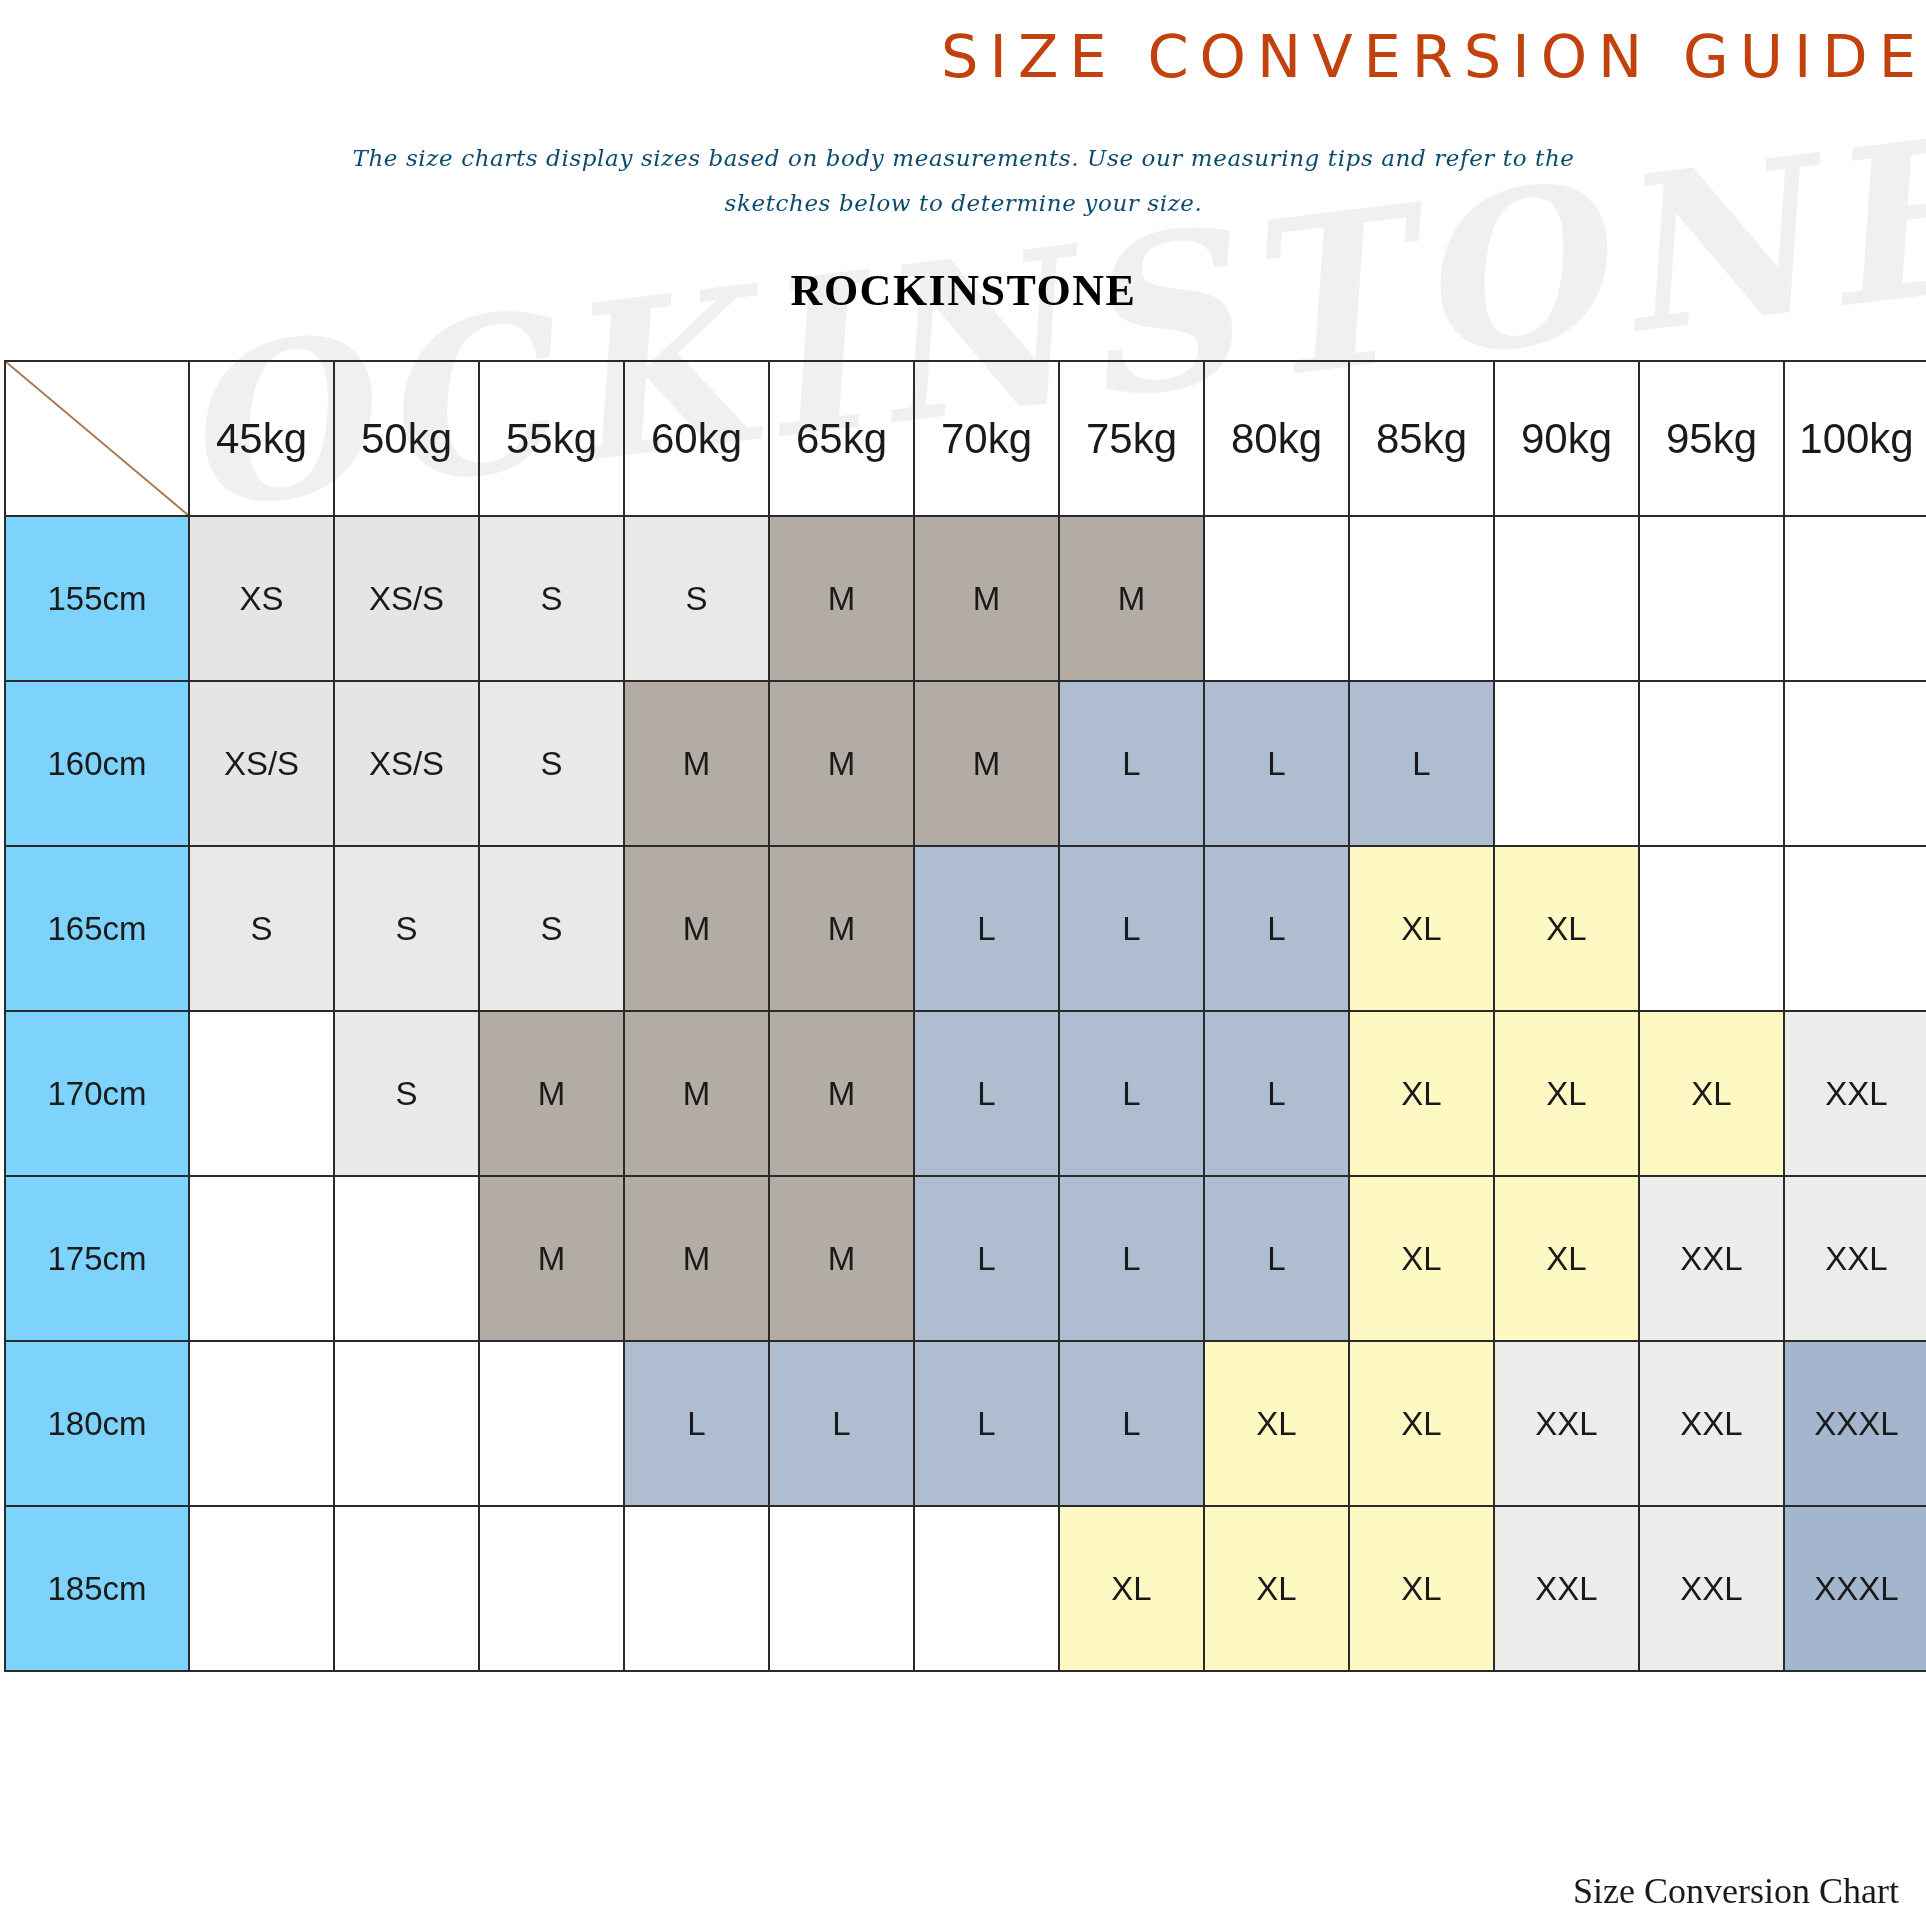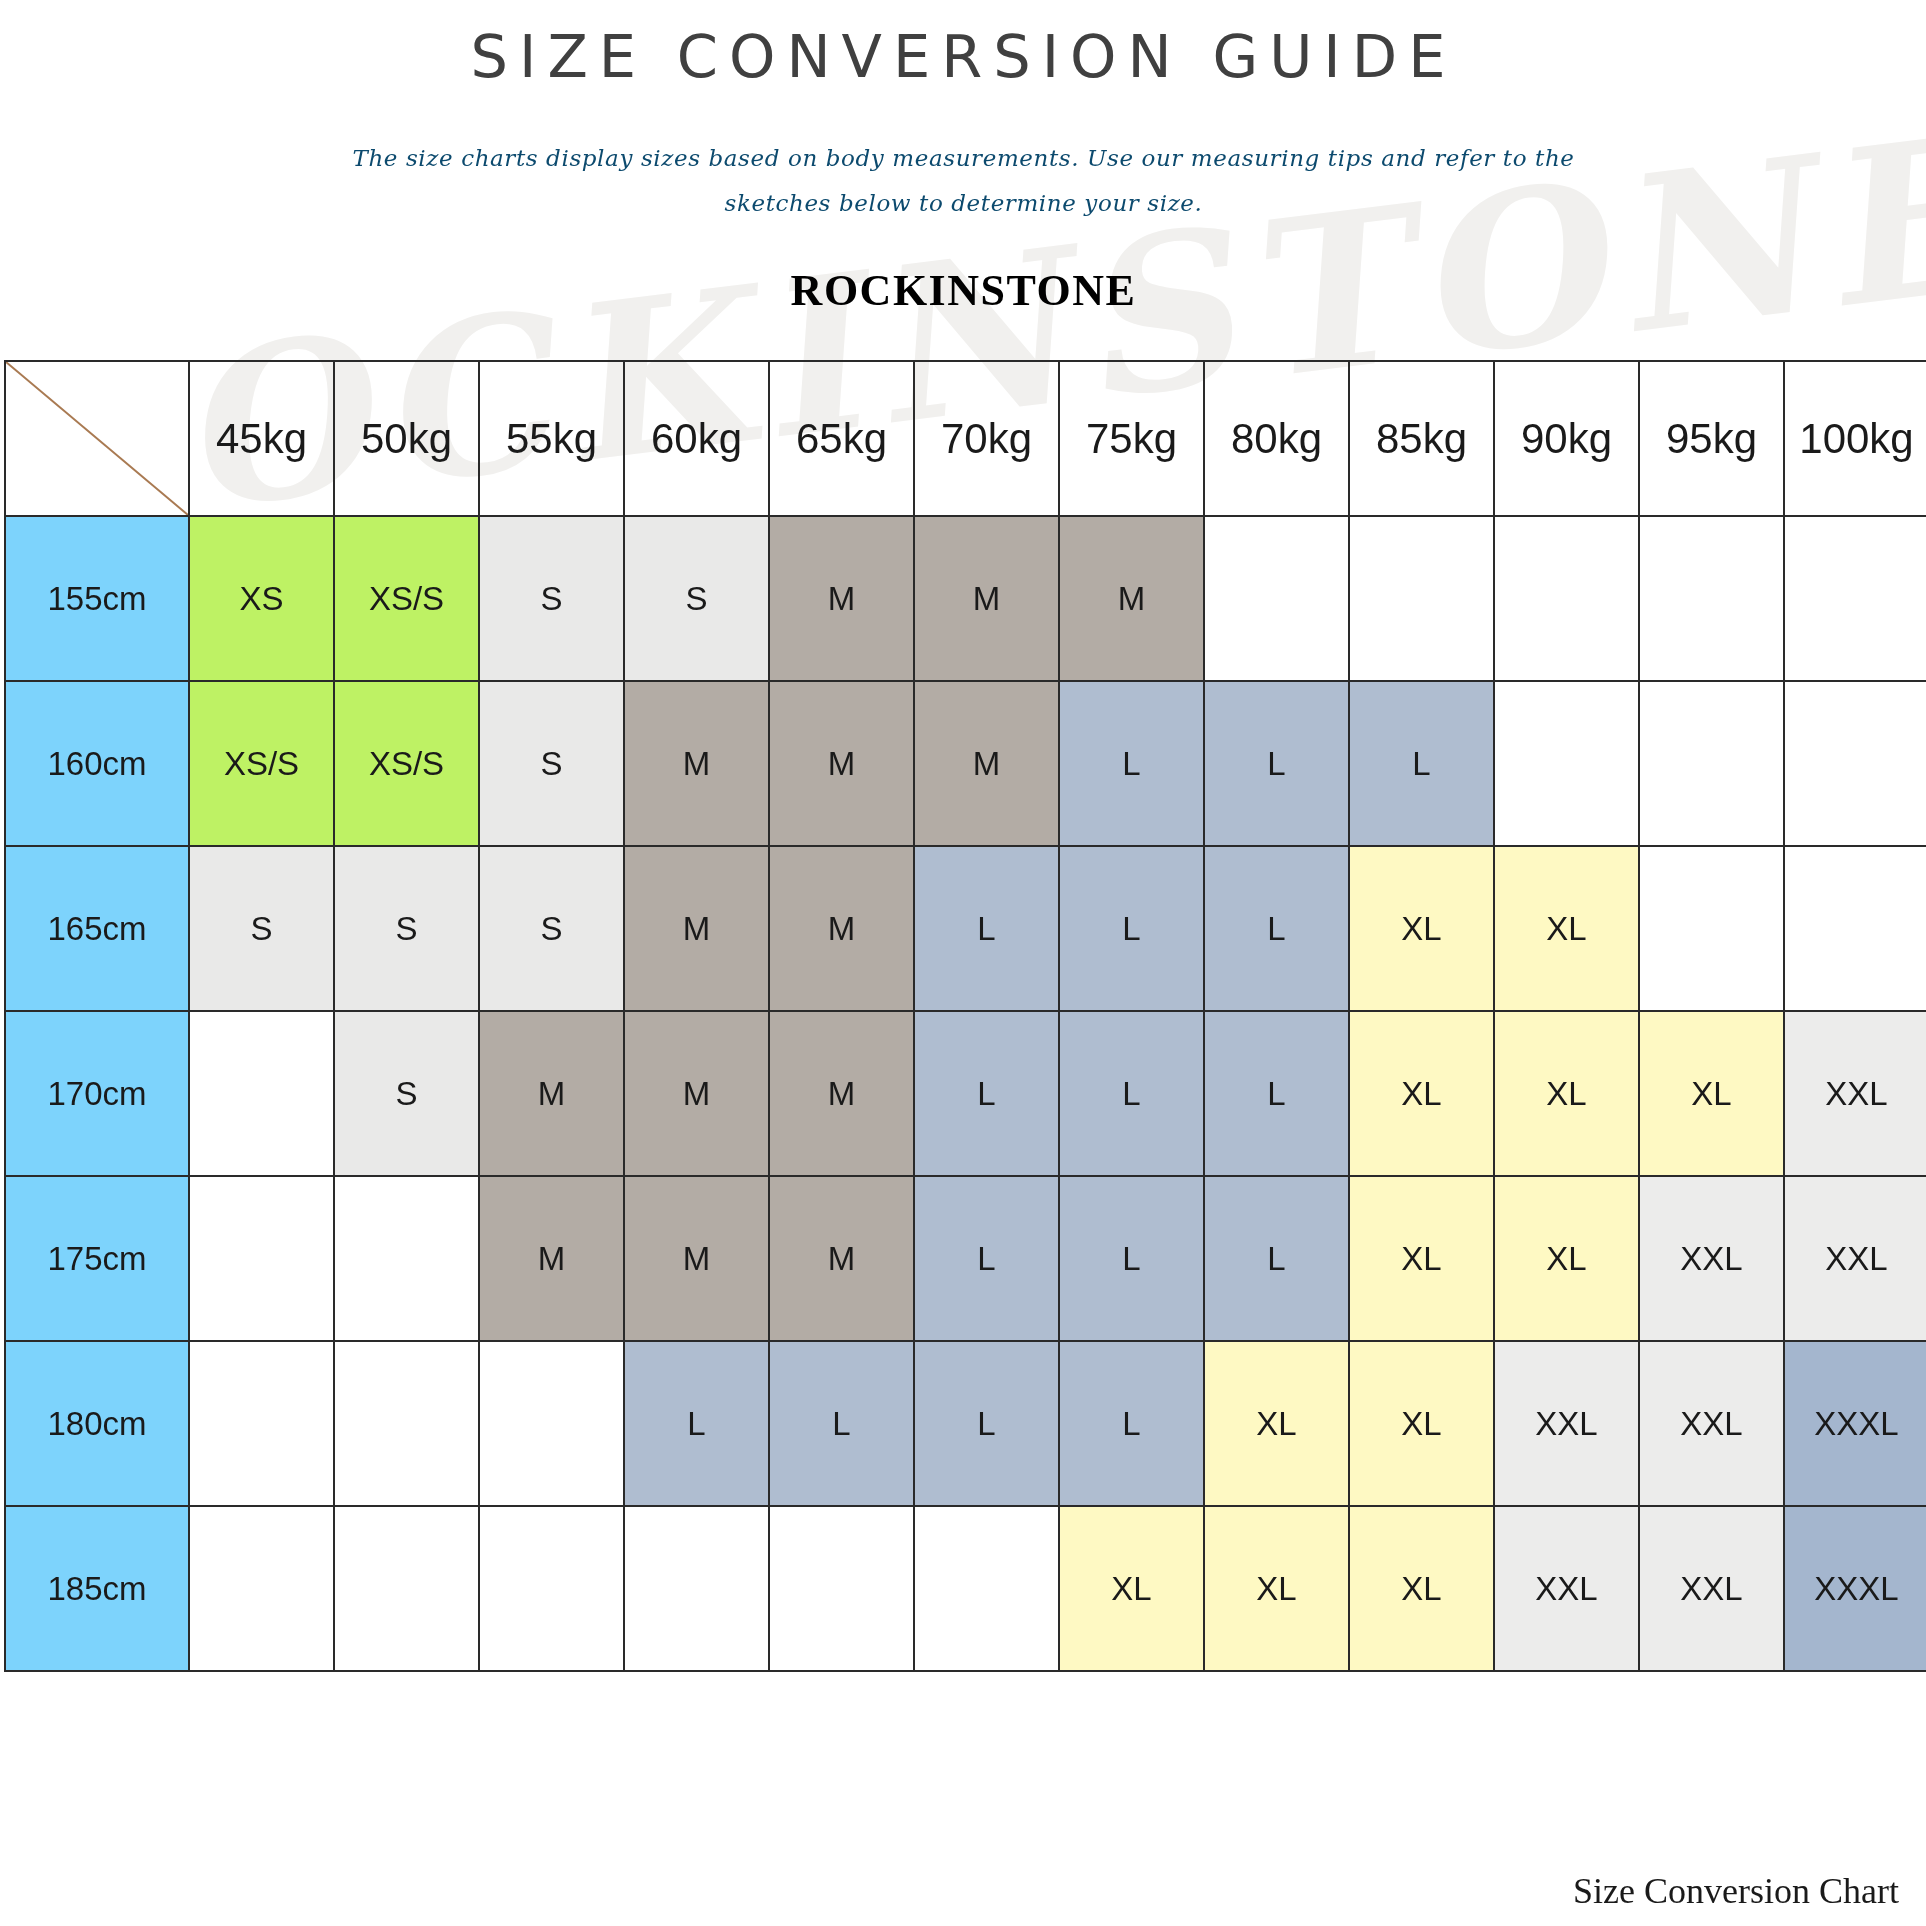--- a/index.html
+++ b/index.html
@@ -41,24 +41,25 @@
     position: relative;
     z-index: 2;
     padding-top: 20px;
     text-align: center;
   }
   .main-title {
     font-family: "DejaVu Sans", sans-serif;
     font-size: 59px;
     font-weight: 400;
     letter-spacing: 11px;
-    color: #404040;
+    color: #c2410c;
     margin: 0;
     padding: 0;
     line-height: 1.25;
+    text-align: right;
   }
   .subtitle {
     margin-top: 50px;
     font-size: 28px;
     font-weight: 700;
     letter-spacing: 0.5px;
     color: #111;
   }
   .subtitle .category {
     letter-spacing: 1.6px;
@@ -129,21 +130,21 @@
     width: 100%; height: 100%;
     display: block;
   }
   .row-head {
     font-size: 34px;
     background: #7dd3fc;
   }
 
   
   .c-empty { background: #ffffff; }
-  .c-xs    { background: #bef264; }
+  .c-xs    { background: #e5e5e5; }
   .c-s     { background: #e9e9e8; }
   .c-m     { background: #b3aca5; }
   .c-l     { background: #afbdd0; }
   .c-xl    { background: #fef9c3; }
   .c-xxl   { background: #ececeb; }
   .c-xxxl  { background: #a4b6ce; }
 
   
   .footer {
     position: absolute;

